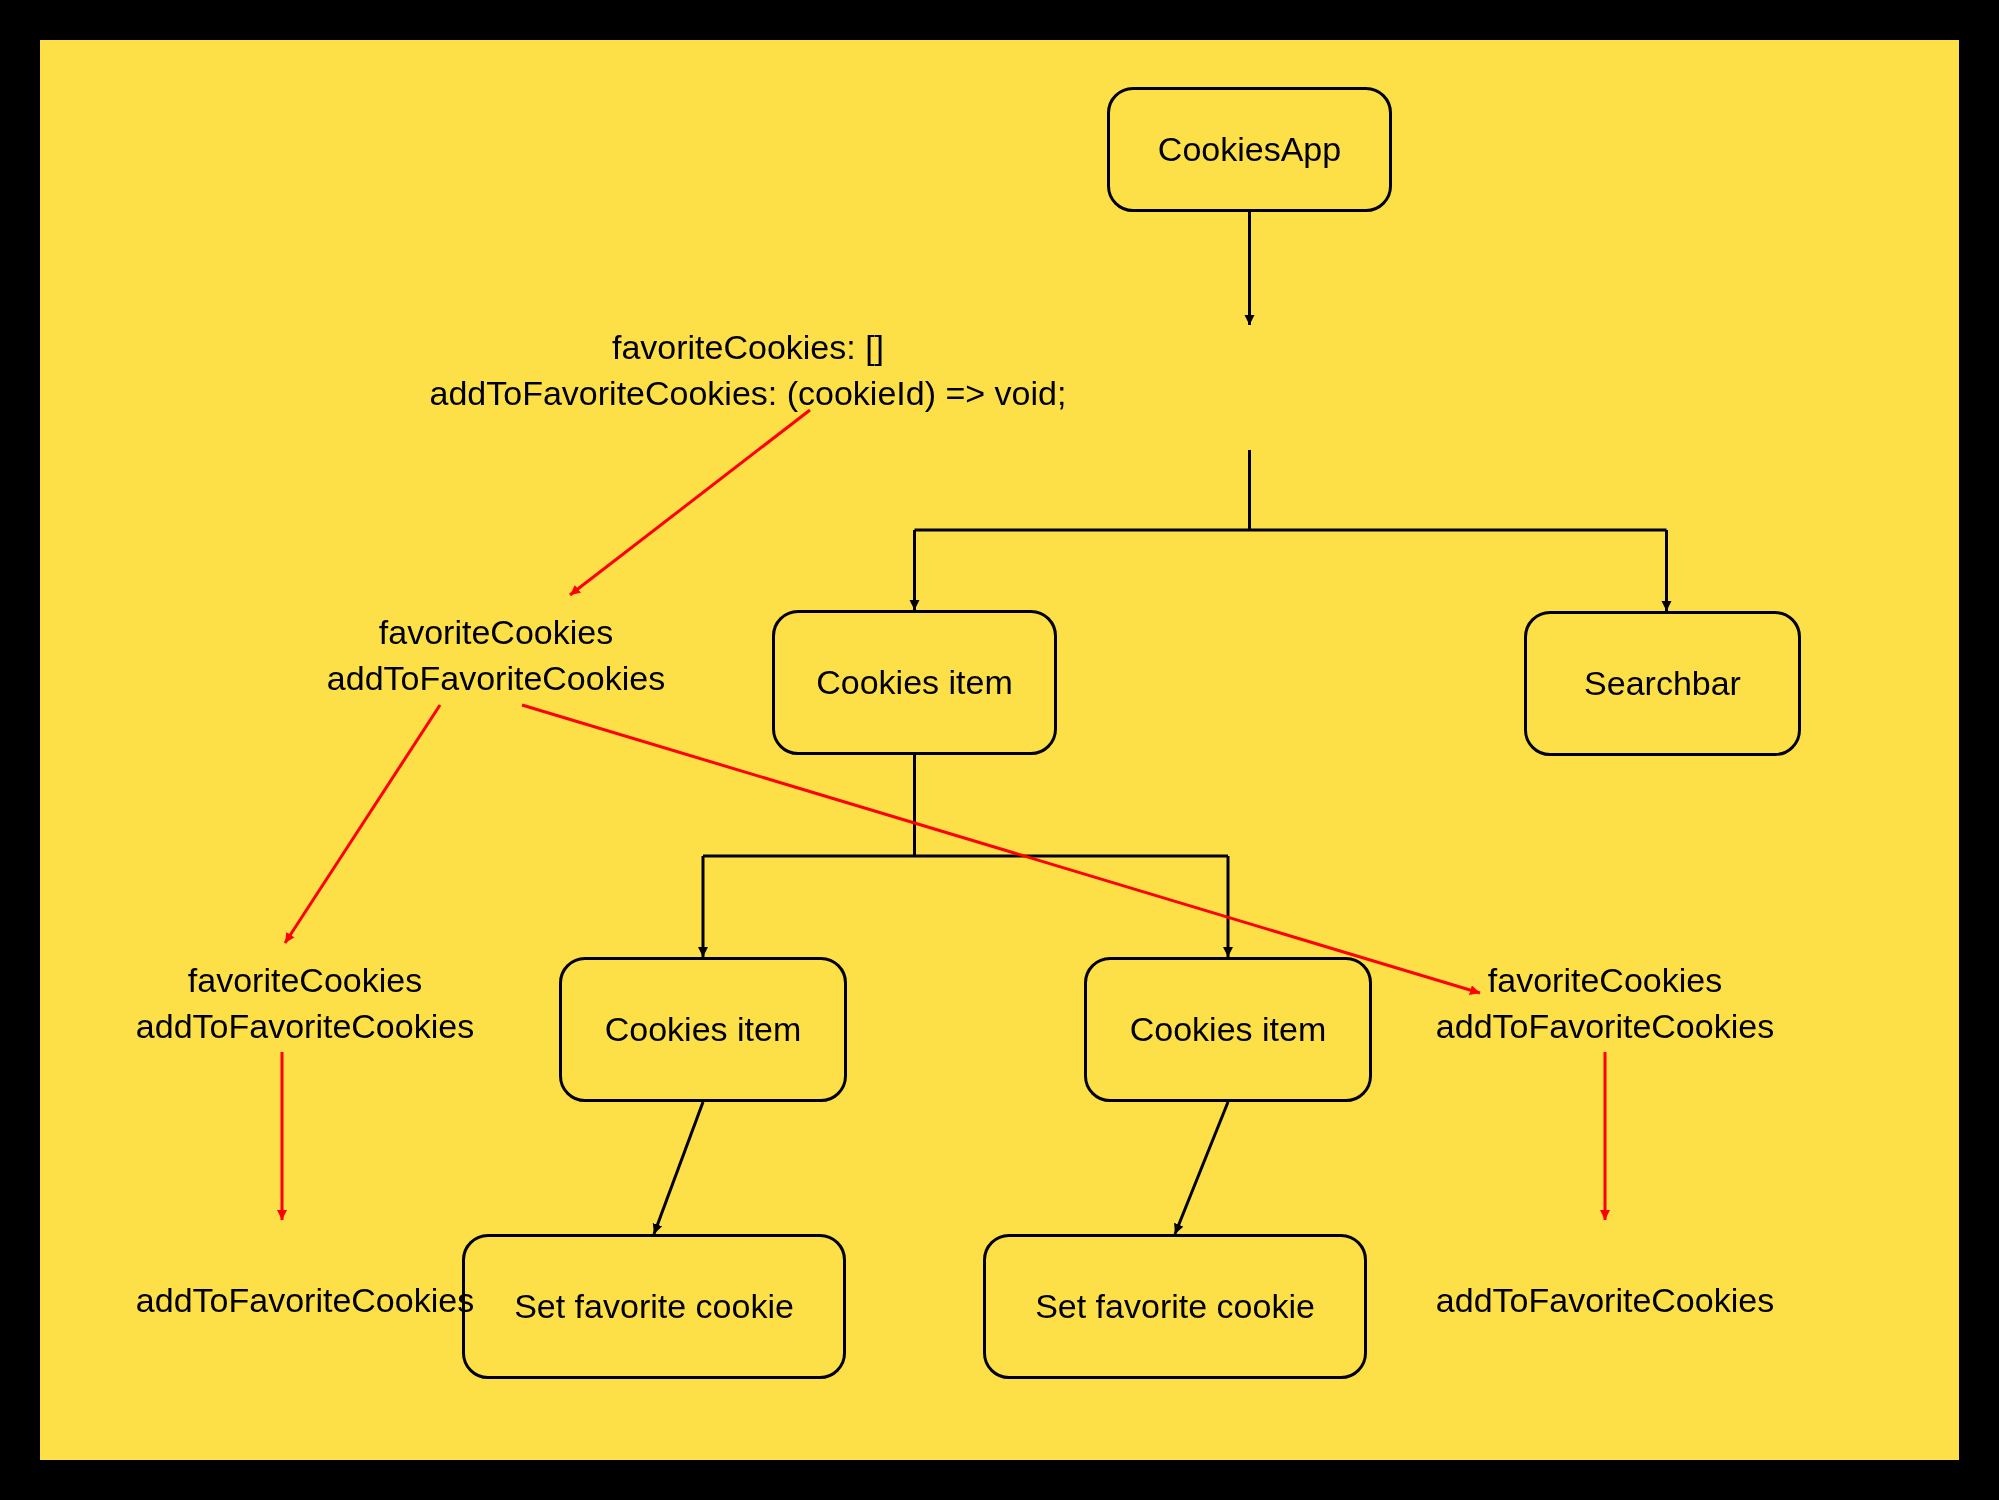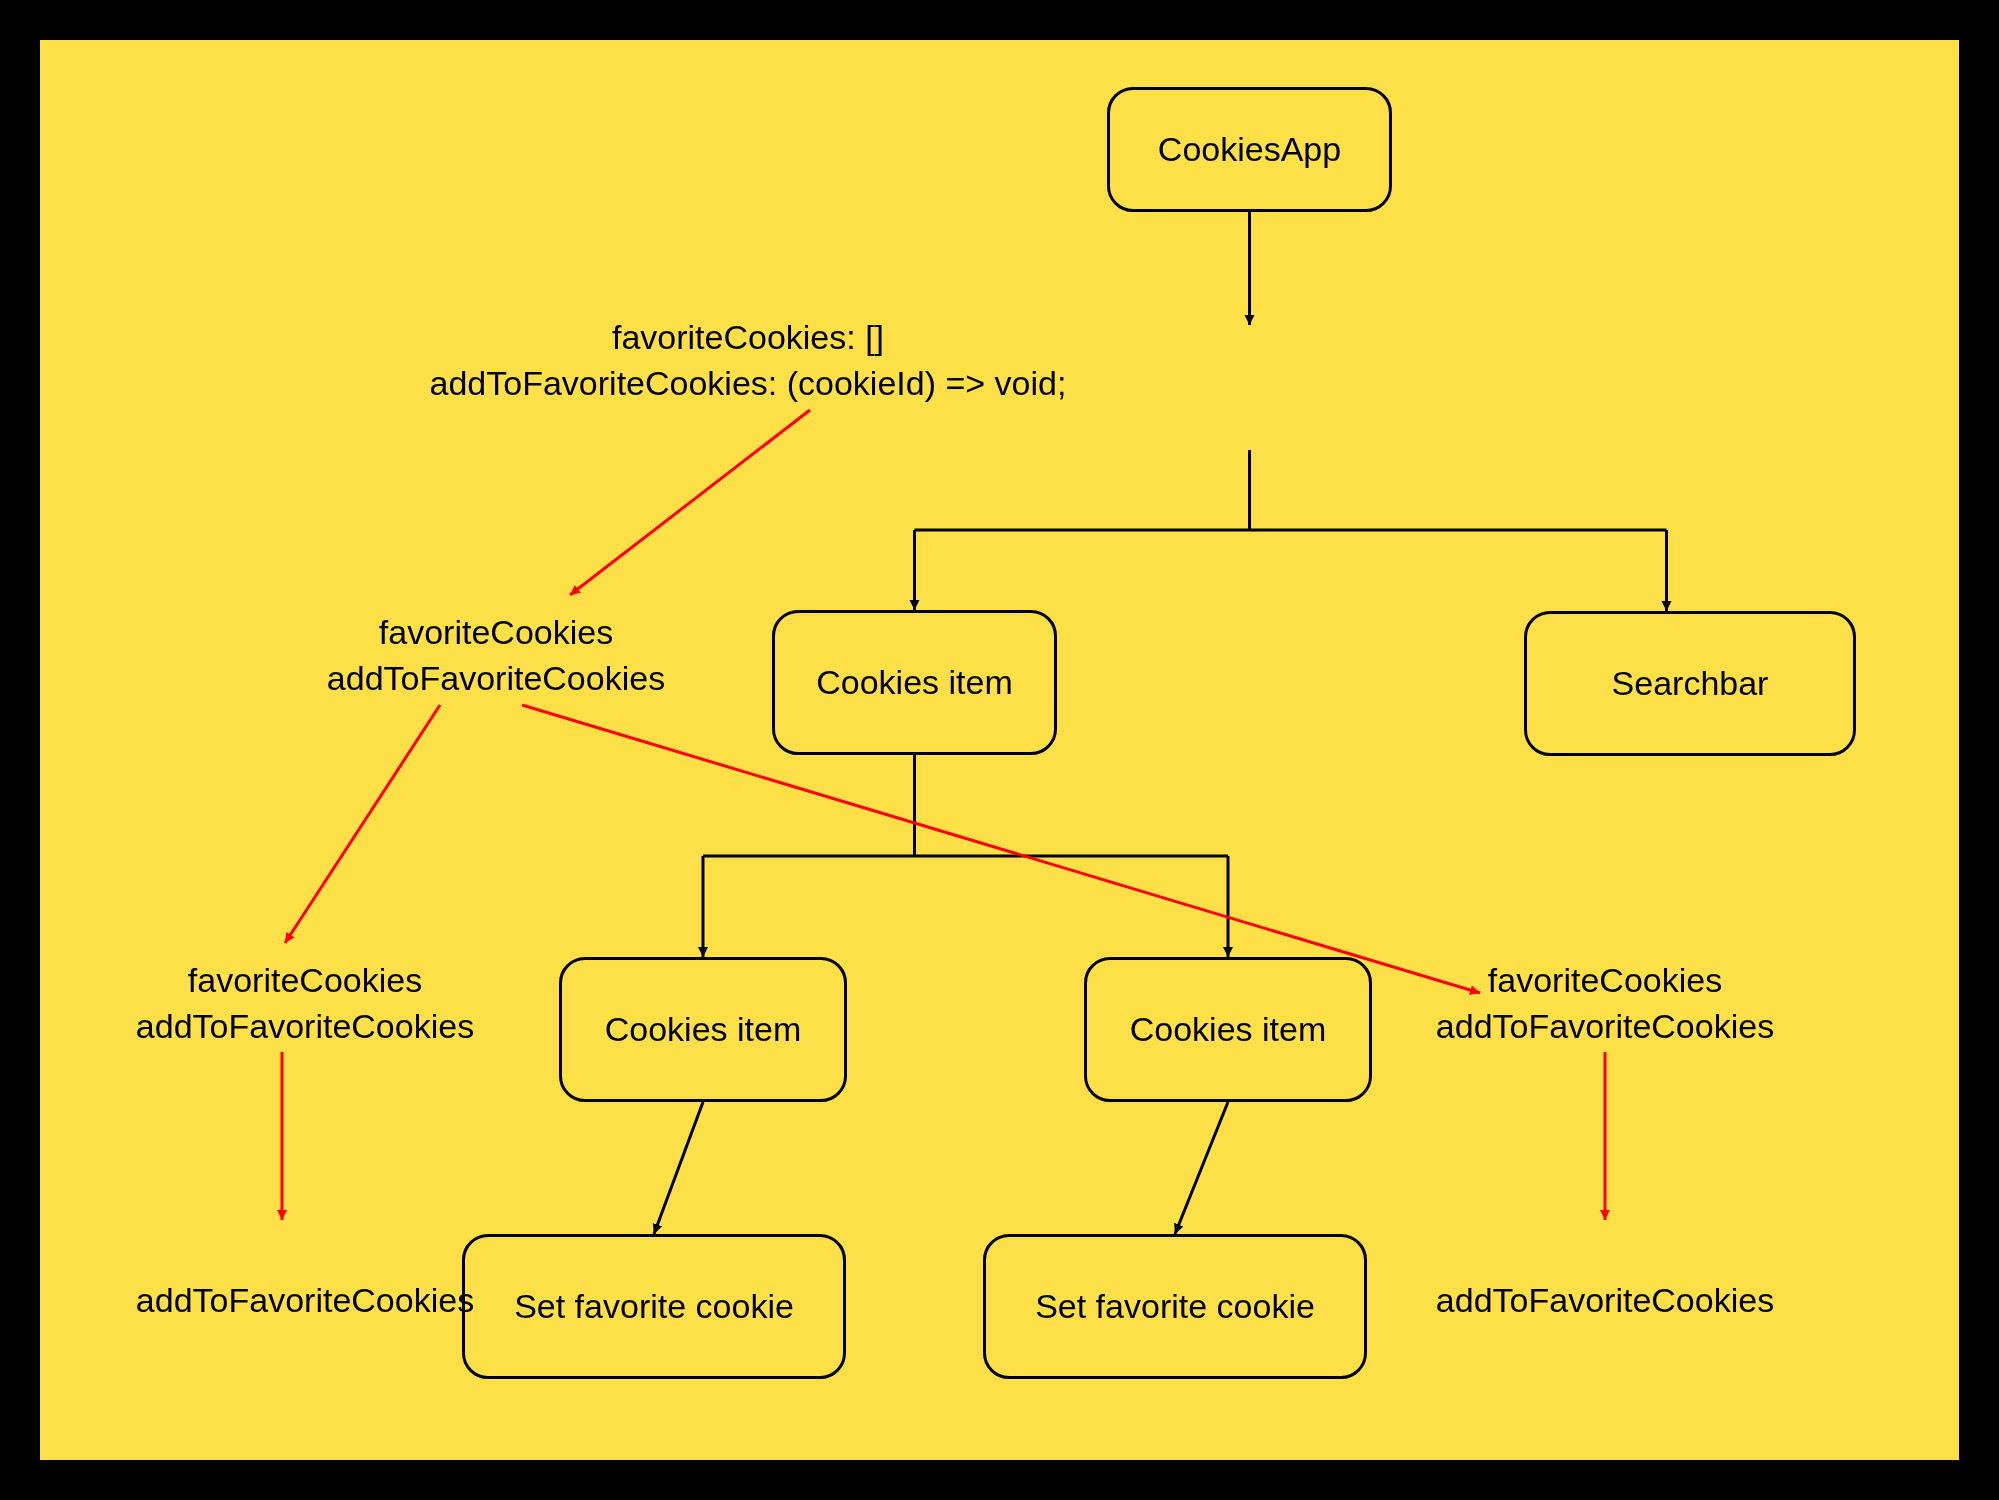--- a/index.html
+++ b/index.html
@@ -75,27 +75,27 @@
         <line x1="770" y1="370" x2="530" y2="555" marker-end="url(#arrow-red)"></line>
         <line x1="400" y1="665" x2="245" y2="903" marker-end="url(#arrow-red)"></line>
         <line x1="482" y1="665" x2="1440" y2="953" marker-end="url(#arrow-red)"></line>
         <line x1="242" y1="1012" x2="242" y2="1180" marker-end="url(#arrow-red)"></line>
         <line x1="1565" y1="1012" x2="1565" y2="1180" marker-end="url(#arrow-red)"></line>
       </g>
   </svg>
 
   <div class="node" style="left: 1067px; top: 47px; width: 285px; height: 125px;"><span>CookiesApp</span></div>
   <div class="node" style="left: 732px; top: 570px; width: 285px; height: 145px;"><span>Cookies item</span></div>
-  <div class="node" style="left: 1484px; top: 571px; width: 332px; height: 145px; text-align: center;"><span>Searchbar</span></div>
+  <div class="node" style="left: 1484px; top: 571px; width: 277px; height: 145px; text-align: center;"><span>Searchbar</span></div>
   <div class="node" style="left: 519px; top: 917px; width: 288px; height: 145px;"><span>Cookies item</span></div>
   <div class="node" style="left: 1044px; top: 917px; width: 288px; height: 145px;"><span>Cookies item</span></div>
   <div class="node" style="left: 422px; top: 1194px; width: 384px; height: 145px;"><span>Set favorite cookie</span></div>
   <div class="node" style="left: 943px; top: 1194px; width: 384px; height: 145px;"><span>Set favorite cookie</span></div>
 
-  <div class="label" style="left: 358px; top: 275px; width: 700px;">favoriteCookies: []
+  <div class="label" style="left: 358px; top: 285px; width: 700px;">favoriteCookies: []
 addToFavoriteCookies: (cookieId) =&gt; void;</div>
   <div class="label" style="left: 266px; top: 570px; width: 380px;">favoriteCookies
 addToFavoriteCookies</div>
   <div class="label" style="left: 75px; top: 918px; width: 380px;">favoriteCookies
 addToFavoriteCookies</div>
   <div class="label" style="left: 1375px; top: 918px; width: 380px;">favoriteCookies
 addToFavoriteCookies</div>
   <div class="label" style="left: 75px; top: 1238px; width: 380px;">addToFavoriteCookies</div>
   <div class="label" style="left: 1375px; top: 1238px; width: 380px;">addToFavoriteCookies</div>
 

